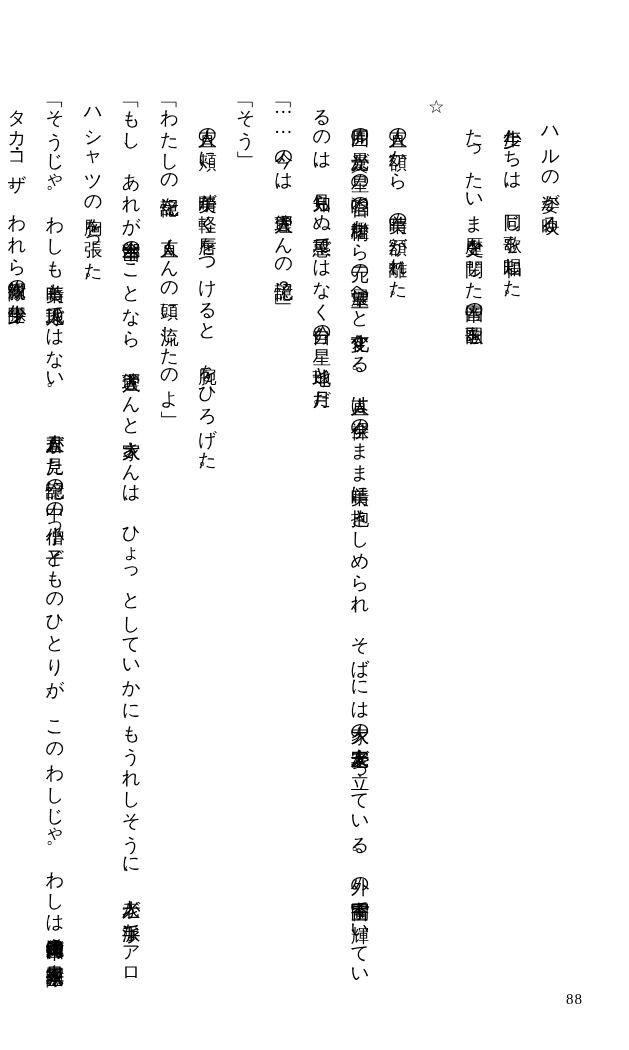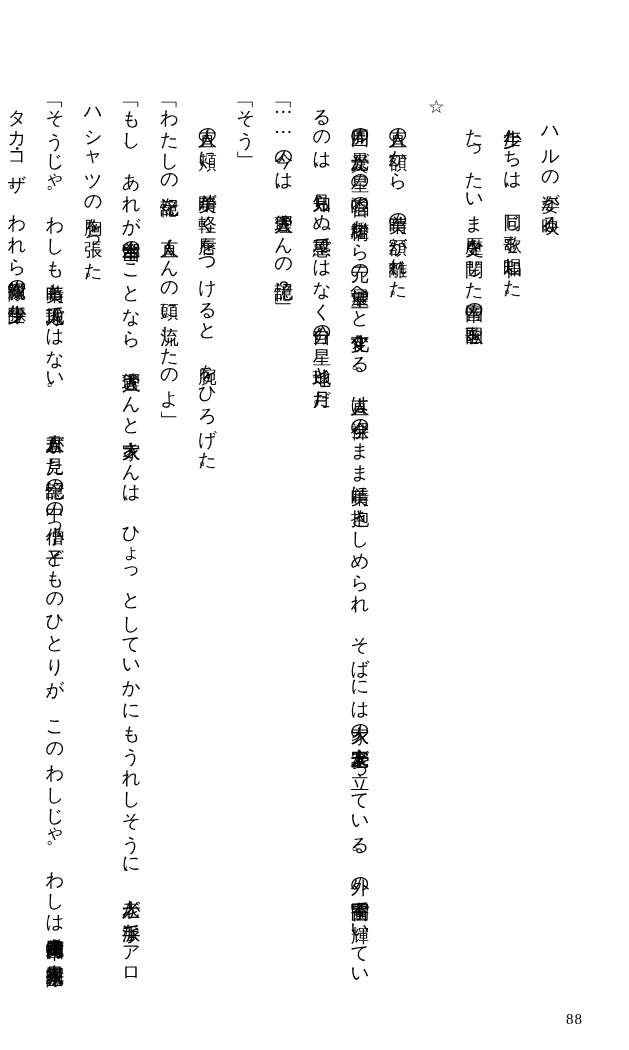--- a/index.html
+++ b/index.html
@@ -40,21 +40,21 @@
   .para.noindent {
     text-indent: 0;
   }
   .para.sym {
     text-indent: 0;
     letter-spacing: 0;
   }
   .page-number {
     position: absolute;
     right: 46px;
-    bottom: 22px;
+    bottom: 42px;
     font-size: 15px;
     font-family: "Liberation Serif", "DejaVu Serif", serif;
     letter-spacing: 1px;
   }
 </style>
 </head>
 <body>
 
 <div class="page">
 

